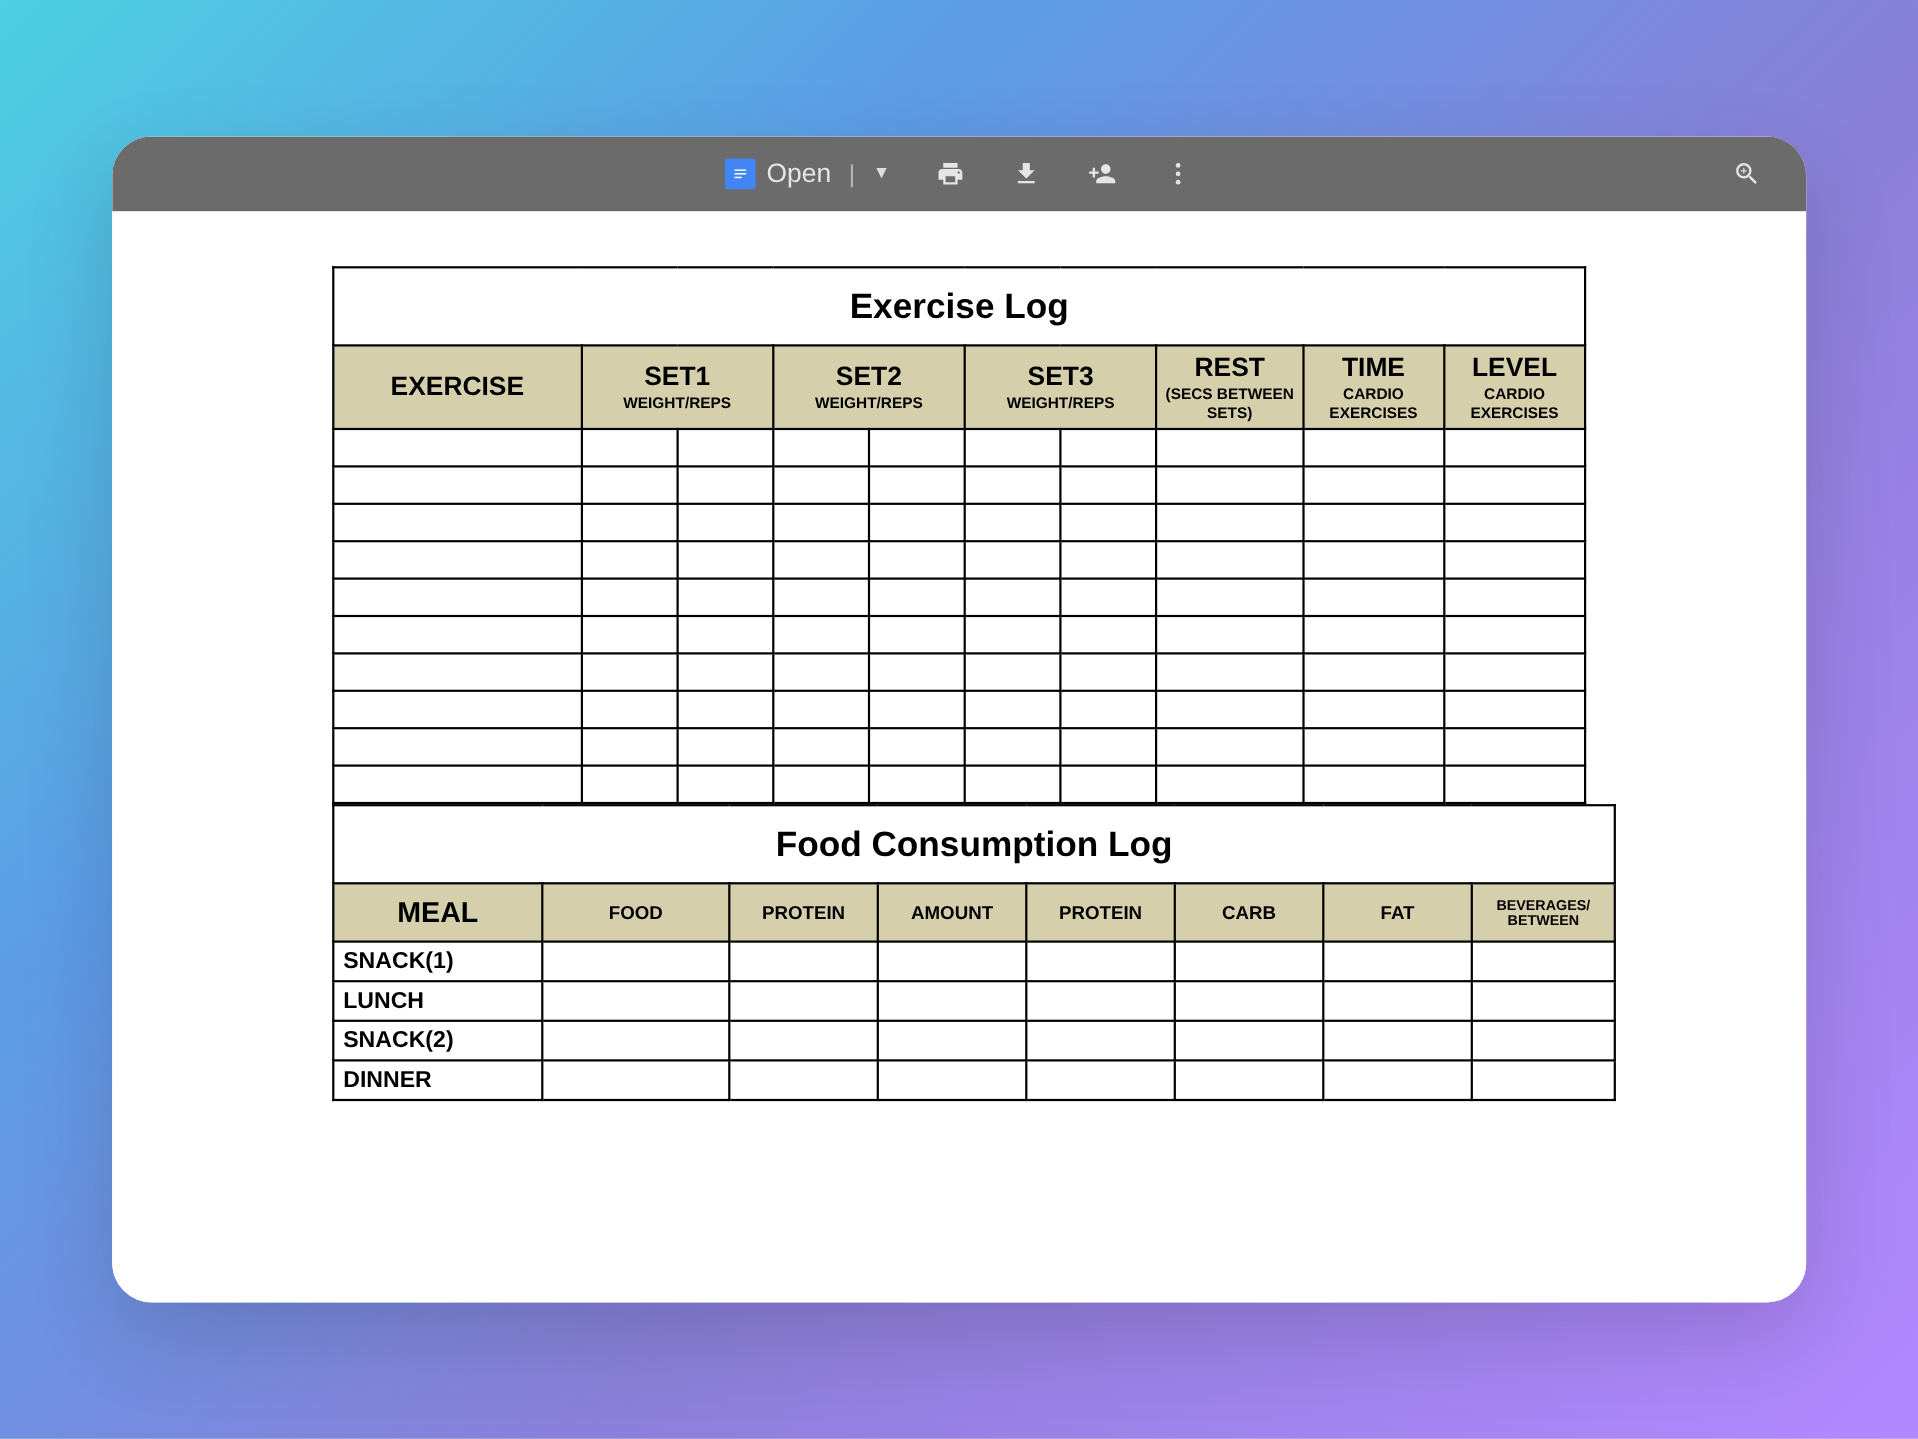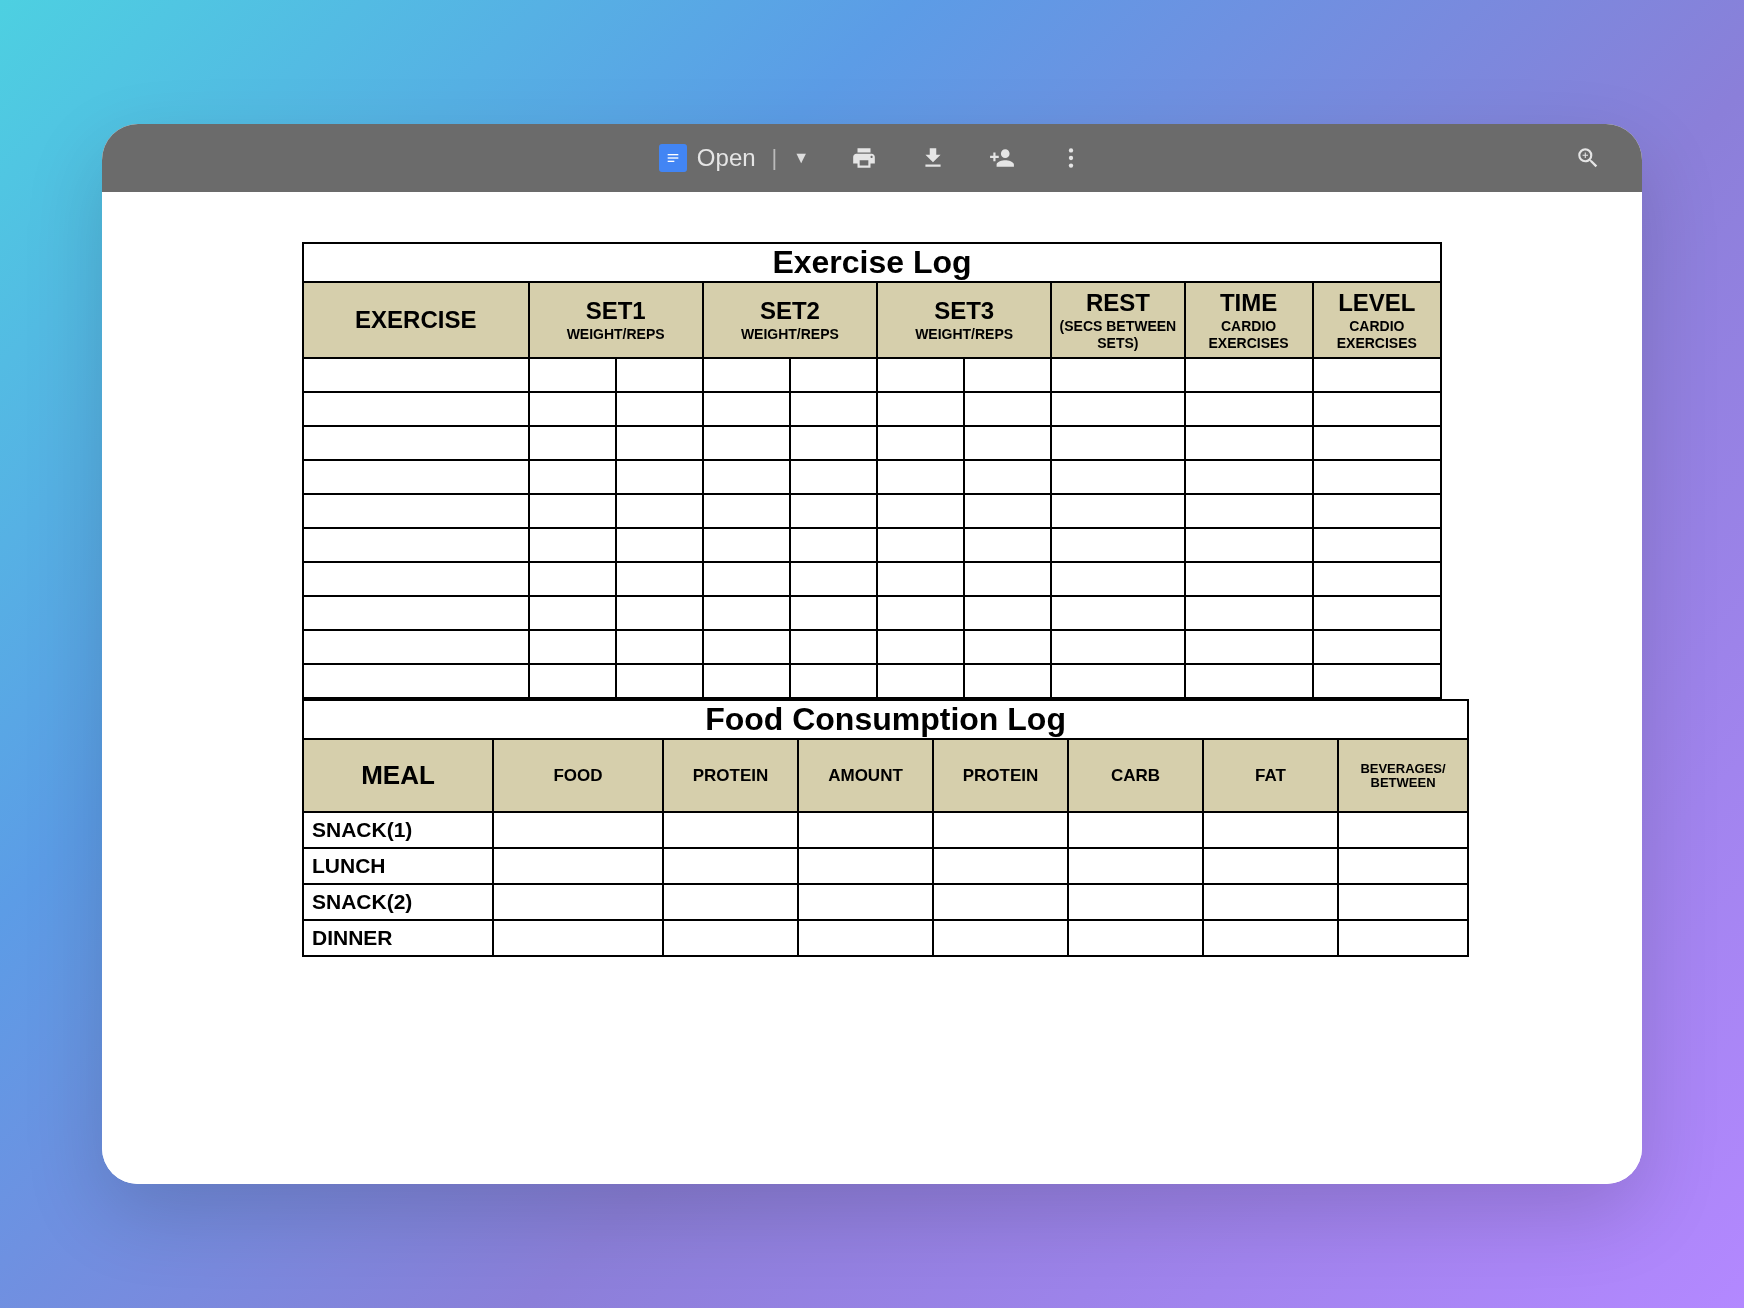--- a/index.html
+++ b/index.html
@@ -75,21 +75,21 @@
   table-layout: fixed;
 }
 td, th {
   border: 2px solid #000;
   text-align: center;
   vertical-align: middle;
 }
 .title-row td {
   font-size: 32px;
   font-weight: bold;
-  padding: 0 0;
+  padding: 16px 0;
   background: #fff;
 }
 .hdr td {
   background: #d6cfac;
   font-weight: bold;
   padding: 6px 4px;
   line-height: 1.2;
 }
 .hdr .big { font-size: 24px; display: block; }
 .hdr .small { font-size: 14px; display: block; }
@@ -97,21 +97,21 @@
 .ex-col-ex { width: 220px; }
 .ex-col-split { width: 85px; }
 .ex-col-rest { width: 130px; }
 .ex-col-tl { width: 125px; }
 
 .food-table { }
 .food-hdr td {
   background: #d6cfac;
   font-weight: bold;
   font-size: 17px;
-  padding: 20px 4px;
+  padding: 10px 4px;
 }
 .food-hdr .meal-hd { font-size: 26px; }
 .food-hdr .bev { font-size: 13px; line-height: 1.1; }
 .food-row td { height: 36px; font-size: 21px; font-weight: bold; text-align: left; padding-left: 8px; }
 .fc-meal { width: 190px; }
 .fc-food { width: 170px; }
 .fc-sm { width: 135px; }
 .fc-bev { width: 130px; }
 </style>
 </head>

